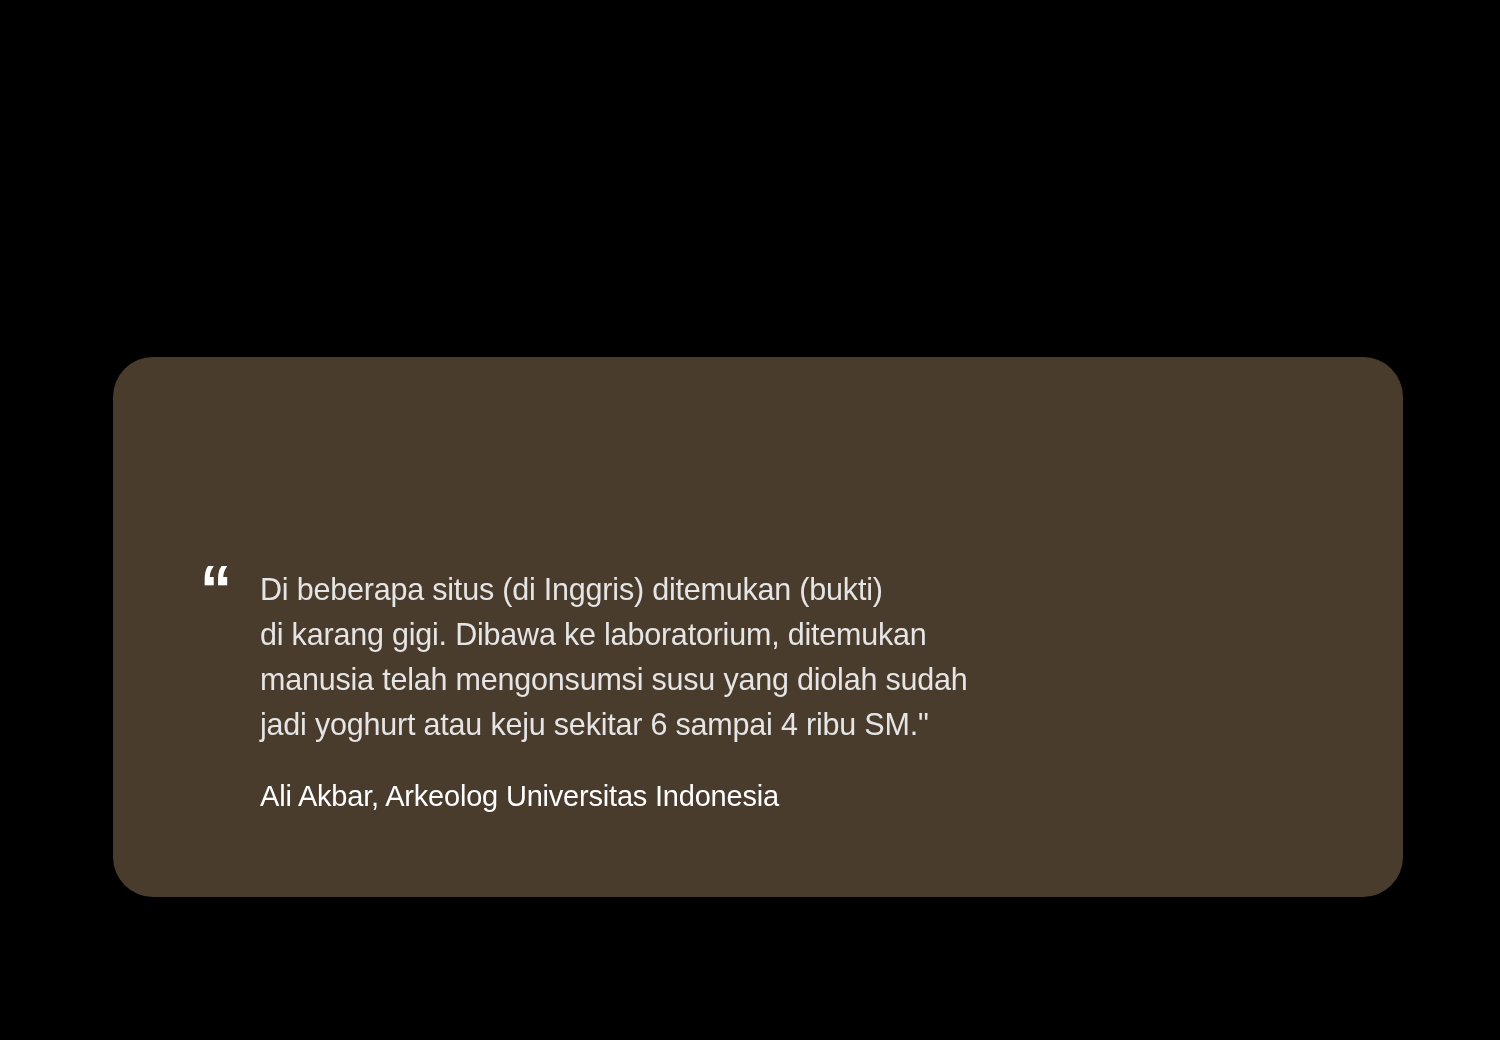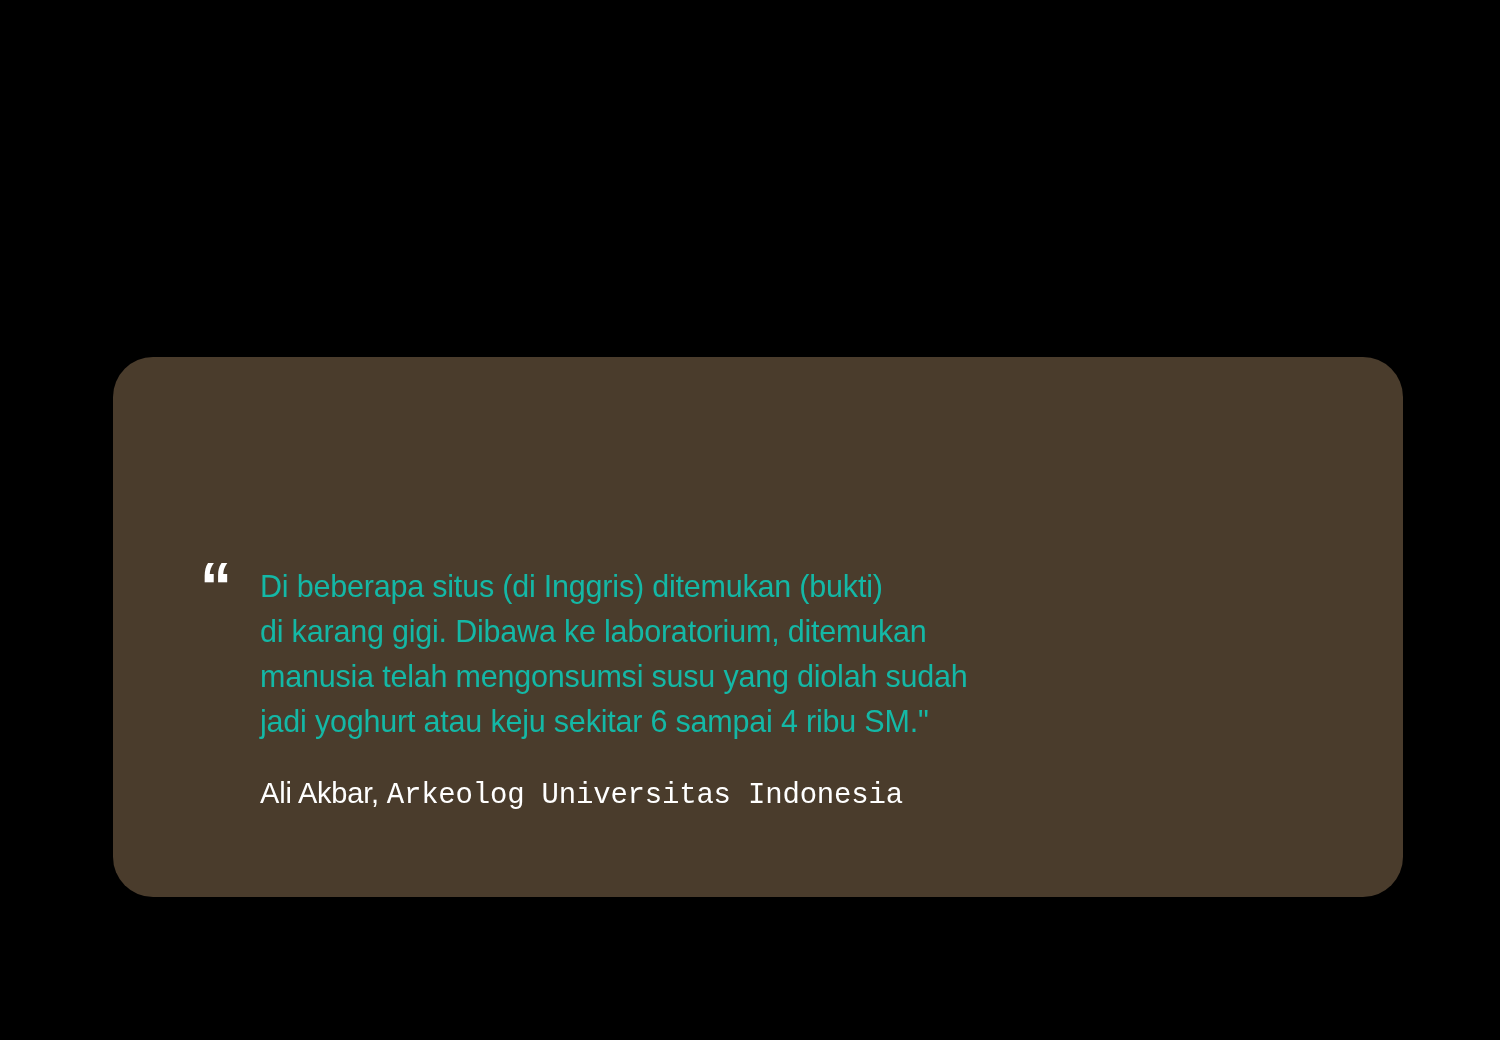--- a/index.html
+++ b/index.html
@@ -44,42 +44,41 @@
     left: 0;
     top: 2px;
     color: #ffffff;
     font-family: "Liberation Sans", sans-serif;
     font-size: 64px;
     font-weight: 700;
     line-height: 40px;
     letter-spacing: -2px;
   }
   .quote-text {
-    color: #14b8a6;
+    color: #e5e5e5;
     font-size: 30.5px;
     line-height: 45px;
     font-weight: 400;
     letter-spacing: -0.2px;
     white-space: pre-line;
     margin: 0;
   }
   .attribution {
     margin-top: 30px;
     padding-left: 60px;
     color: #ffffff;
     font-size: 29px;
     line-height: 38px;
     letter-spacing: -0.2px;
   }
   .attribution .name {
     font-weight: 400;
   }
   .attribution .role {
     font-weight: 400;
-    font-family: Liberation Mono, monospace;
   }
 </style>
 </head>
 <body>
 
 <div class="stage">
   <div class="quote-card">
     <div class="quote-body">
       <div class="quote-text-row">
         <span class="quote-mark">“</span>

